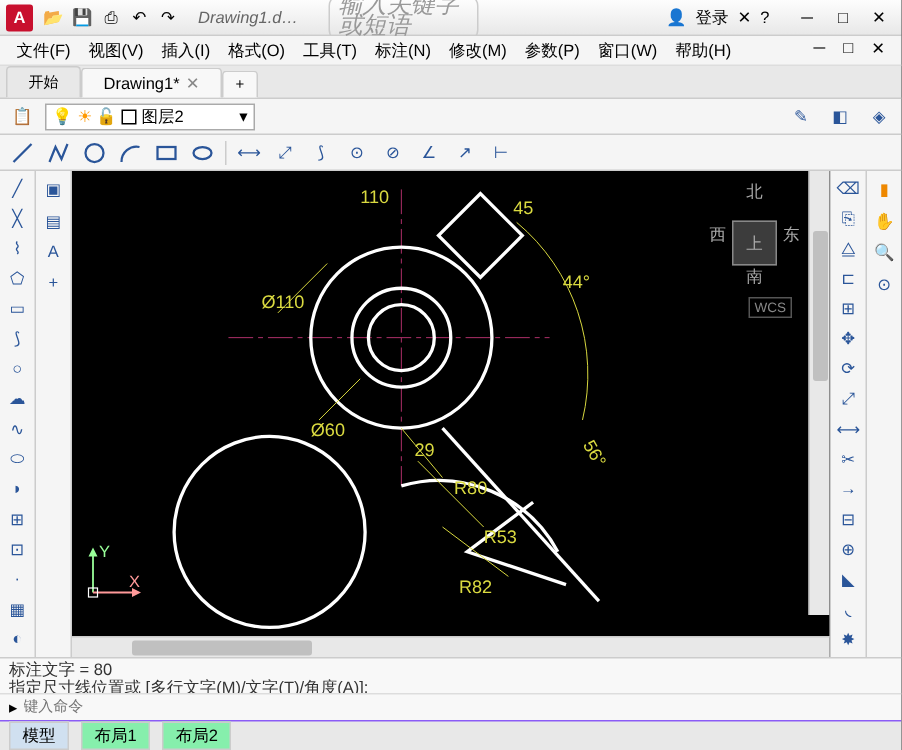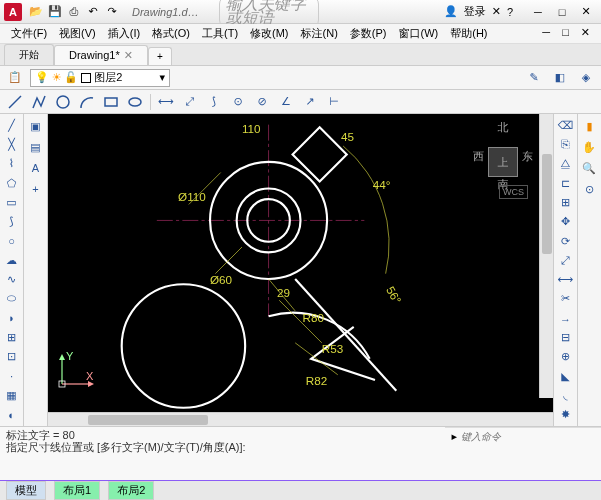--- a/index.html
+++ b/index.html
@@ -30,26 +30,26 @@
 .vtb.r{border-right:none;border-left:1px solid #ccc}
 .vtb .ico{width:20px;height:20px;display:flex;align-items:center;justify-content:center;cursor:pointer;color:#2a5599}
 .canvas-wrap{flex:1;display:flex;flex-direction:column;background:#000;position:relative}
 .canvas{flex:1;position:relative;overflow:hidden}
 .scroll-h{height:14px;background:#e8e8e8;border-top:1px solid #ccc;display:flex}
 .scroll-h .thumb{width:120px;height:10px;background:#c0c0c0;margin:2px 0 0 40px;border-radius:2px}
 .scroll-v{position:absolute;right:0;top:0;bottom:14px;width:14px;background:#e8e8e8;border-left:1px solid #ccc}
 .scroll-v .thumb{width:10px;height:100px;background:#c0c0c0;margin:40px 0 0 2px;border-radius:2px}
 .viewcube{position:absolute;top:6px;right:20px;width:60px;height:70px;color:#aaa;font-size:10px}
 .viewcube .cube{width:30px;height:30px;border:1px solid #888;background:rgba(200,200,200,.3);margin:12px auto 0;display:flex;align-items:center;justify-content:center}
-.wcs{position:absolute;top:71px;right:25px;color:#888;font-size:9px;border:1px solid #555;padding:1px 3px}
+.wcs{position:absolute;top:84px;right:25px;color:#888;font-size:9px;border:1px solid #555;padding:1px 3px}
 .ucs{position:absolute;bottom:20px;left:8px}
-.cmd{height:54px;background:#f8f8f8;border-top:1px solid #ccc;display:flex;font-size:10px}
+.cmd{height:42px;background:#f8f8f8;border-top:1px solid #ccc;display:flex;flex-direction:column;font-size:10px}
 .cmd-hist{flex:1;padding:2px 6px;color:#333;line-height:12px;overflow:hidden}
 .cmd-line{height:18px;border-top:1px solid #ddd;display:flex;align-items:center;padding:0 6px;gap:4px}
-.cmd-line input{flex:1;border:none;background:transparent;font-size:10px;font-style:italic;color:#888;outline:none}
+.cmd-line input{flex:1;border:none;background:transparent;font-size:10px;color:#888;outline:none}
 .status{height:20px;background:#e8e8e8;border-top:1px solid #8b5cf6;display:flex;align-items:center;padding:0 6px;gap:8px;font-size:10px}
 .stab{padding:1px 8px;background:#86efac;border:1px solid #ccc;cursor:pointer}
 .stab.active{background:#d0e0f0}
 svg{overflow:visible}
 </style>
 </head>
 <body>
 
 <div class="titlebar">
   <div class="logo">A</div>
@@ -74,22 +74,22 @@
     </div>
   </div>
 </div>
 
 <div class="menubar">
   <span>文件(F)</span>
   <span>视图(V)</span>
   <span>插入(I)</span>
   <span>格式(O)</span>
   <span>工具(T)</span>
+  <span>标注(N)</span>
   <span>修改(M)</span>
-  <span>标注(N)</span>
   <span>参数(P)</span>
   <span>窗口(W)</span>
   <span>帮助(H)</span>
   <span style="margin-left:auto">─</span>
   <span>□</span>
   <span>✕</span>
 </div>
 
 <div class="doc-tabs">
   <div class="dtab start">开始</div>

